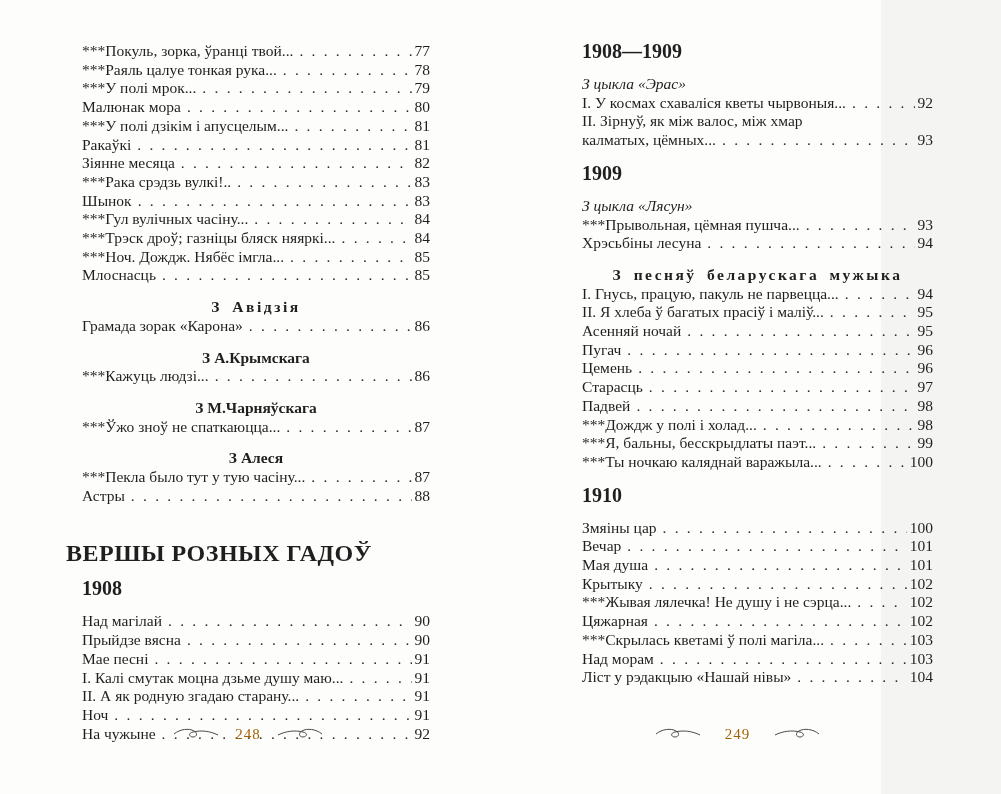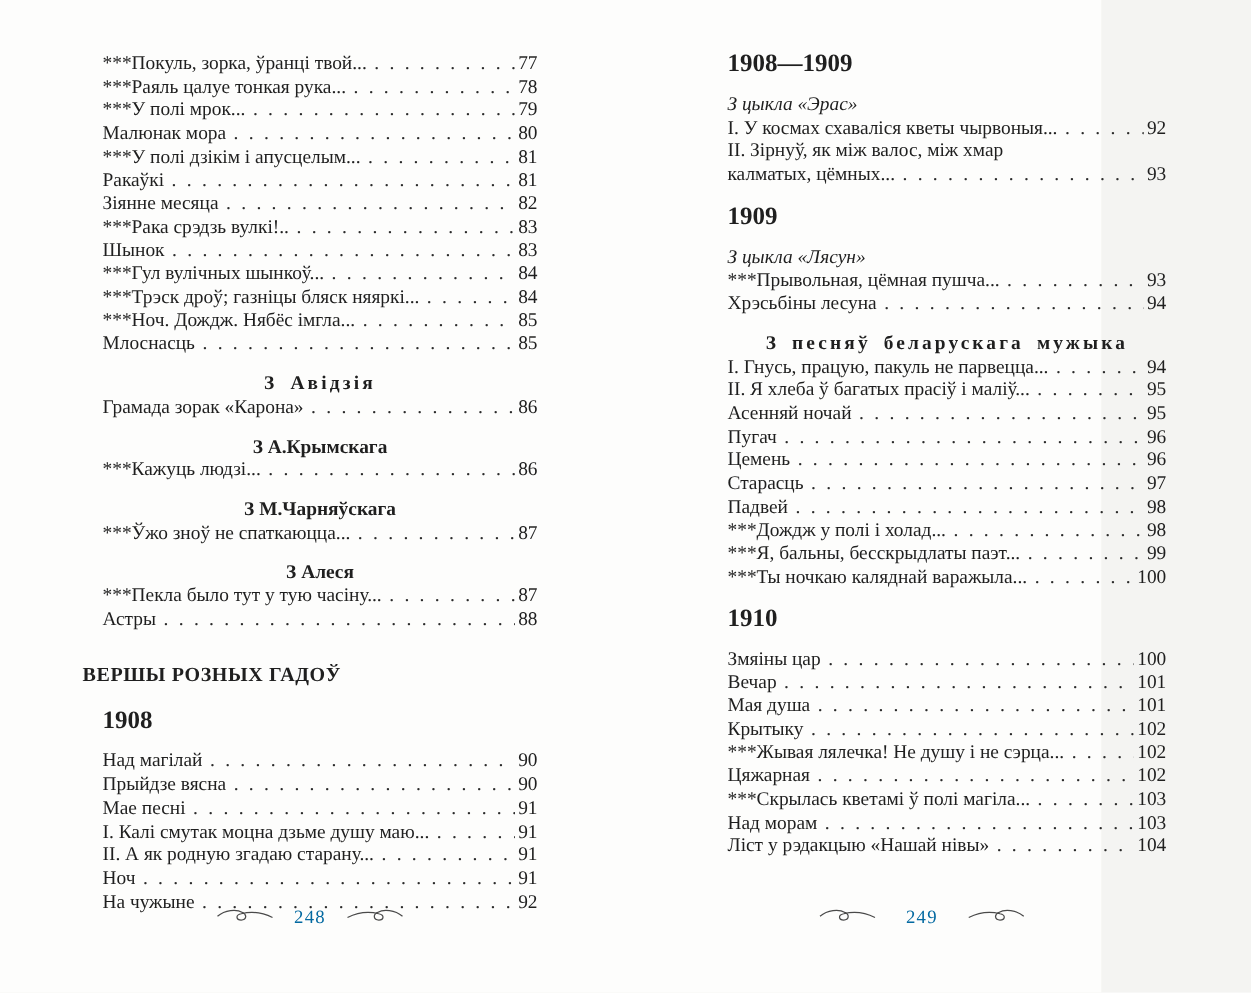--- a/index.html
+++ b/index.html
@@ -70,36 +70,36 @@
   }
   .blk-cycle {
     font-style:italic;
     font-size:15.5px;
     line-height:18.7px;
     padding-left:16px;
     margin-top:14px;
   }
   .blk-main-title {
     font-weight:bold;
-    font-size:16px;
+    font-size:24px;
     line-height:24px;
     letter-spacing:0.5px;
-    margin-top:24px;
+    margin-top:36px;
     margin-bottom:14px;
   }
 
   .folio {
     position:absolute;
     top:726px;
     display:flex;
     align-items:center;
     justify-content:center;
     gap:16px;
     font-size:15px;
-    color:#0369a1;
+    color:#a16207;
   }
   #folio-left  { left:66px;  width:364px; }
   #folio-right { left:554px; width:367px;gap:24px; }
   .folio-number { letter-spacing:1px; }
   .flourish { display:inline-block; }
   .flourish.mirrored svg { transform:scaleX(-1); }
 </style>
 </head>
 <body>
 
@@ -146,21 +146,21 @@
           <span class="toc-title">***Рака срэдзь вулкі!..</span>
           <span class="leader"></span>
           <span class="toc-page">83</span>
         </div>
         <div class="toc-row">
           <span class="toc-title">Шынок</span>
           <span class="leader"></span>
           <span class="toc-page">83</span>
         </div>
         <div class="toc-row">
-          <span class="toc-title">***Гул вулічных шынкоў...</span>
+          <span class="toc-title">***Гул вулічных часіну...</span>
           <span class="leader"></span>
           <span class="toc-page">84</span>
         </div>
         <div class="toc-row">
           <span class="toc-title">***Трэск дроў; газніцы бляск няяркі...</span>
           <span class="leader"></span>
           <span class="toc-page">84</span>
         </div>
         <div class="toc-row">
           <span class="toc-title">***Ноч. Дождж. Нябёс імгла...</span>

